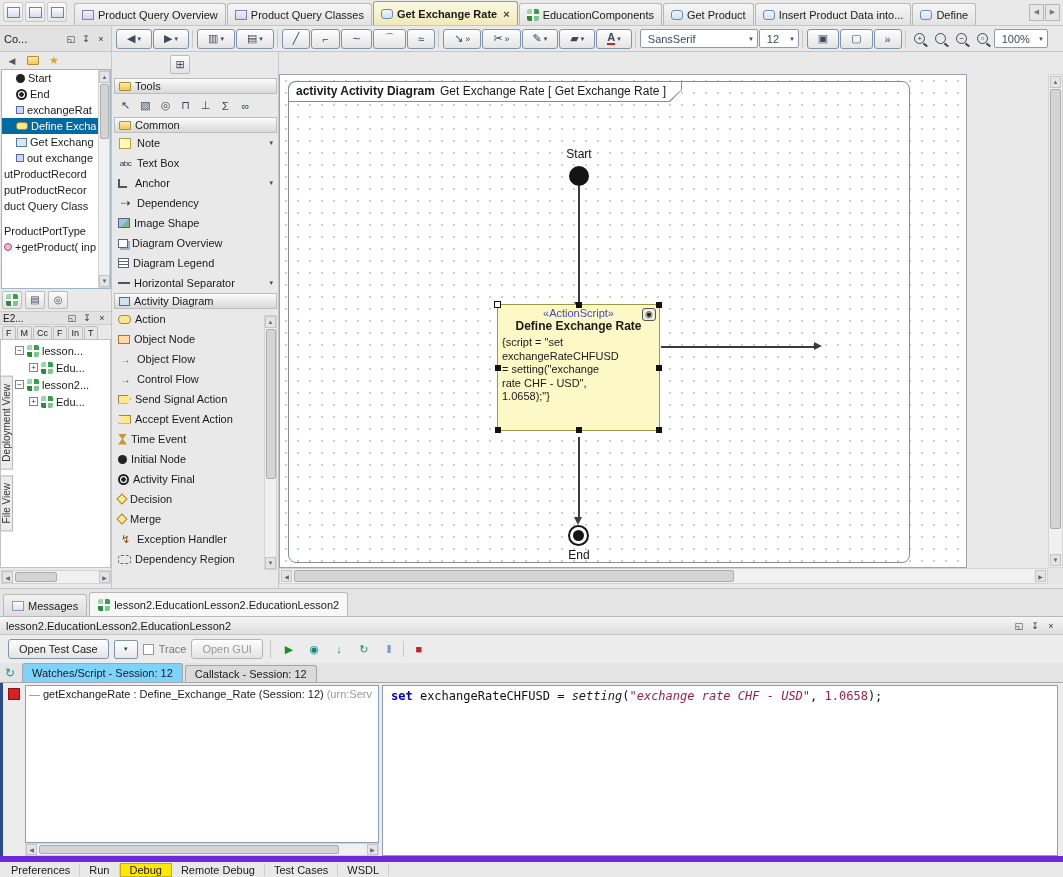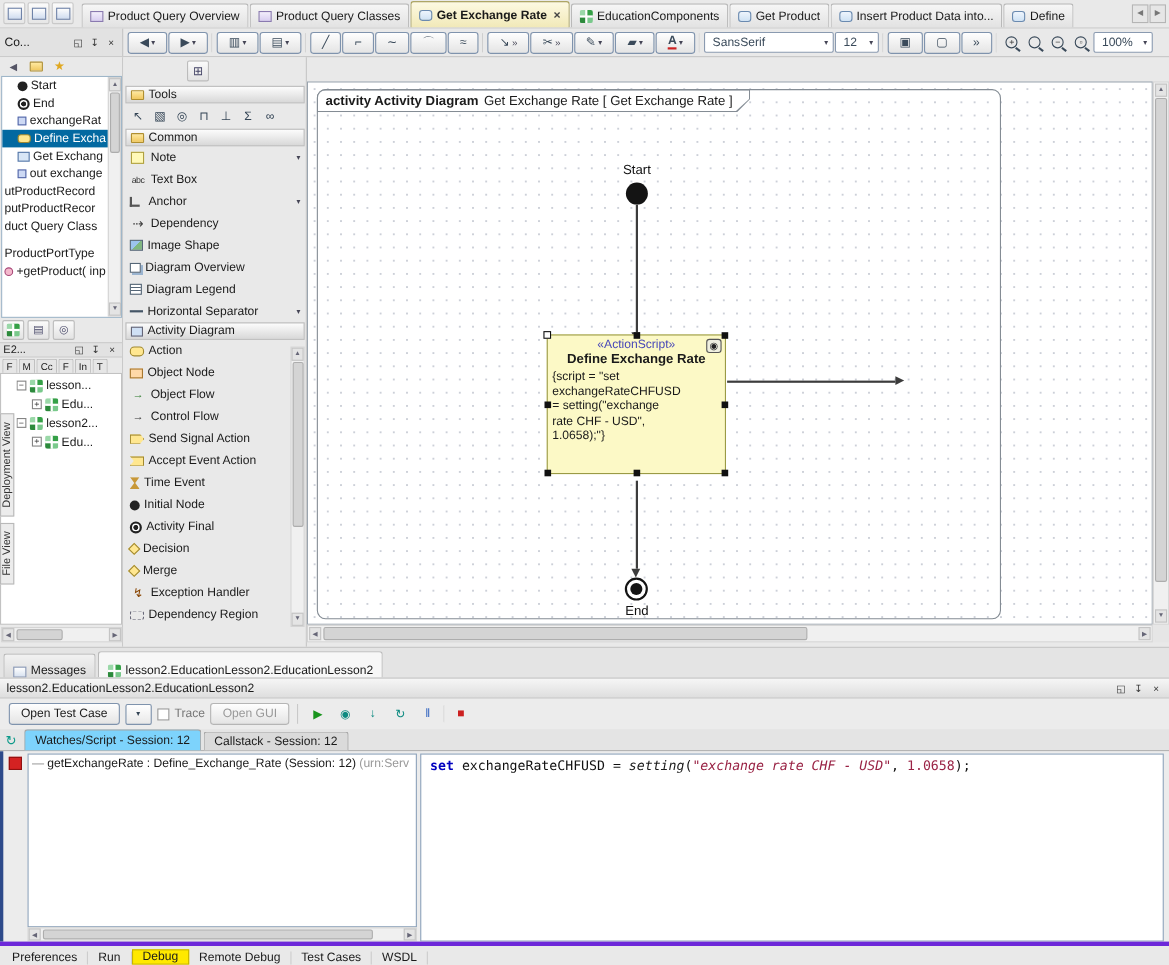--- a/index.html
+++ b/index.html
@@ -96,21 +96,21 @@
   .pi.sendsignal-icon{width:13px;height:9px;background:#ffe790;border:1px solid #a08830;clip-path:polygon(0 0,72% 0,100% 50%,72% 100%,0 100%)}
   .pi.acceptevent-icon{width:13px;height:9px;background:#ffe790;border:1px solid #a08830;clip-path:polygon(0 0,100% 0,100% 100%,0 100%,28% 50%)}
   .pi.timeevent-icon{width:9px;height:11px;background:#c89838;clip-path:polygon(0 0,100% 0,55% 50%,100% 100%,0 100%,45% 50%)}
   .pi.initialnode-icon{width:9px;height:9px;border-radius:50%;background:#222}
   .pi.activityfinal-icon{width:11px;height:11px;border-radius:50%;border:2px solid #222;background:radial-gradient(circle,#222 0 2px,#fff 2.5px)}
   .pi.decision-icon,.pi.merge-icon{width:8px;height:8px;background:#ffe790;border:1px solid #a08830;transform:rotate(45deg)}
   .pi.exception-icon{color:#884400;font-size:11px}
   .pi.expansion-icon{width:13px;height:9px;border:1px dashed #667;border-radius:3px}
   .pal-scroll{position:absolute;right:0;top:237px;width:13px;height:255px}
   
-  .canvas{position:absolute;left:279px;top:74px;width:769px;height:494px;background-color:#fff;border:1px solid #9aa4ae;background-image:radial-gradient(circle,#ccd0d8 1px,rgba(0,0,0,0) 1.2px);background-size:12px 12px;overflow:hidden}
+  .canvas{position:absolute;left:279px;top:74px;width:688px;height:494px;background-color:#fff;border:1px solid #9aa4ae;background-image:radial-gradient(circle,#ccd0d8 1px,rgba(0,0,0,0) 1.2px);background-size:12px 12px;overflow:hidden}
   .frame{position:absolute;left:8px;top:6px;width:622px;height:482px;border:1px solid #848c94;border-radius:8px}
   .fh-border{position:absolute;left:-1px;top:-1px;width:394px;height:21px;background:#848c94;clip-path:polygon(0 0,100% 0,100% 9px,calc(100% - 12px) 100%,0 100%);border-radius:8px 0 0 0}
   .fh-fill{position:absolute;left:0;top:0;width:392px;height:19px;background:#fff;clip-path:polygon(0 0,100% 0,100% 8px,calc(100% - 12px) 100%,0 100%);border-radius:7px 0 0 0}
   .fh-text{position:absolute;left:7px;top:2px;font-size:12px;white-space:nowrap}
   .fh-rest{margin-left:5px}
   .node-label{position:absolute;width:44px;text-align:center;font-size:12px;color:#111}
   .flow{position:absolute;background:#3c3c3c}
   .arrow-down{position:absolute;width:0;height:0;border-left:4.5px solid transparent;border-right:4.5px solid transparent;border-top:8px solid #3c3c3c}
   .arrow-right{position:absolute;width:0;height:0;border-top:4.5px solid transparent;border-bottom:4.5px solid transparent;border-left:8px solid #3c3c3c}
   .initial-node{position:absolute;left:289px;top:91px;width:20px;height:20px;border-radius:50%;background:#141414}
@@ -122,21 +122,21 @@
   .action-name{text-align:center;font-weight:bold;font-size:12px}
   .action-script{font-size:11px;line-height:13.5px;padding:3px 4px;white-space:pre-line}
   .object-node{position:absolute;left:542px;top:262px;width:178px;height:23px;background:#c9c9f2;border:2px solid #3c3c8e;display:flex;align-items:center;justify-content:center;font-weight:bold;font-size:12px}
   .final-node{position:absolute;left:288px;top:450px;width:21px;height:21px;border:2px solid #141414;border-radius:50%;background:#fff}
   .final-inner{position:absolute;inset:3px;background:#141414;border-radius:50%}
   .vsb{position:absolute;left:1048px;top:74px;width:15px;height:494px}
   .hsb{position:absolute;left:279px;top:568px;width:769px;height:16px}
   .sb-corner{position:absolute;left:1048px;top:568px;width:15px;height:16px;background:#e6e6e6}
   
   .bottom-tabbar{position:absolute;left:0;top:588px;width:1063px;height:28px;background:#e4e4e4;border-top:1px solid #c6c6c6;display:flex;align-items:flex-end;padding:0 3px;gap:2px}
-  .btab{height:22px;display:flex;align-items:flex-end;gap:4px;padding:0 8px;border:1px solid #b9b9b9;border-bottom:none;border-radius:3px 3px 0 0;background:linear-gradient(#f2f2f2,#dcdcdc);white-space:nowrap}
+  .btab{height:22px;display:flex;align-items:center;gap:4px;padding:0 8px;border:1px solid #b9b9b9;border-bottom:none;border-radius:3px 3px 0 0;background:linear-gradient(#f2f2f2,#dcdcdc);white-space:nowrap}
   .btab.active{background:#f7f7f7;height:24px}
   .msg-icon{display:inline-block;width:12px;height:10px;border:1px solid #8a9ab8;background:linear-gradient(#fff,#d8e2f0);flex:none}
   
   .debug-panel{position:absolute;left:0;top:616px;width:1063px;height:240px;background:#ececec;border-top:1px solid #b8b8b8}
   .dbg-hdr{position:absolute;left:0;top:0;width:100%;height:18px;background:linear-gradient(#f6f6f6,#dedede);border-bottom:1px solid #c6c6c6;display:flex;align-items:center;padding:0 6px;gap:4px}
   .dbg-toolbar{position:absolute;left:0;top:18px;width:100%;height:28px;display:flex;align-items:center;gap:5px;padding:0 8px}
   .btn{height:20px;border:1px solid #7f93ad;border-radius:3px;background:linear-gradient(#fefefe,#e4e4e4);padding:0 10px;display:flex;align-items:center}
   .btn.disabled{color:#999;border-color:#b5b5b5}
   .combo{width:24px;height:19px;border:1px solid #7f93ad;border-radius:2px;background:linear-gradient(#fff,#e8e8e8);display:flex;align-items:center;justify-content:center;font-size:7px;color:#345}
   .chk{width:11px;height:11px;border:1px solid #979797;background:#fff}
@@ -156,21 +156,21 @@
   .watch-prefix{color:#888}
   .watch-suffix{color:#999}
   .watch-hsb{position:absolute;left:22px;top:160px;width:354px;height:13px}
   .code-panel{position:absolute;left:379px;top:2px;right:5px;height:171px;background:#fff;border:1px solid #8ba0b8;padding:3px 8px;font-family:"DejaVu Sans Mono",monospace;font-size:12px;white-space:nowrap;overflow:hidden}
   .tok.kw{color:#0000c0;font-weight:bold}
   .tok.fn{font-style:italic}
   .tok.str{color:#992244;font-style:italic}
   .tok.num{color:#992244}
   .tok.pl{color:#111}
   
-  .statusbar{position:absolute;left:0;top:856px;width:1063px;height:21px;background:#e9e9e9;border-top:4px solid #6d28d9;display:flex;align-items:flex-end;padding-left:2px}
+  .statusbar{position:absolute;left:0;top:856px;width:1063px;height:21px;background:#e9e9e9;border-top:6px solid #6d28d9;display:flex;align-items:center;padding-left:2px}
   .stab{display:flex;align-items:center;padding:0 9px;border-right:1px solid #cdcdcd}
   .stab.active{background:#ffe900;border:1px solid #c8b400}
 </style>
 </head>
 <body>
 
 <div id="root">
 
   <div class="doc-tabbar">
     <div class="dtb-left">

